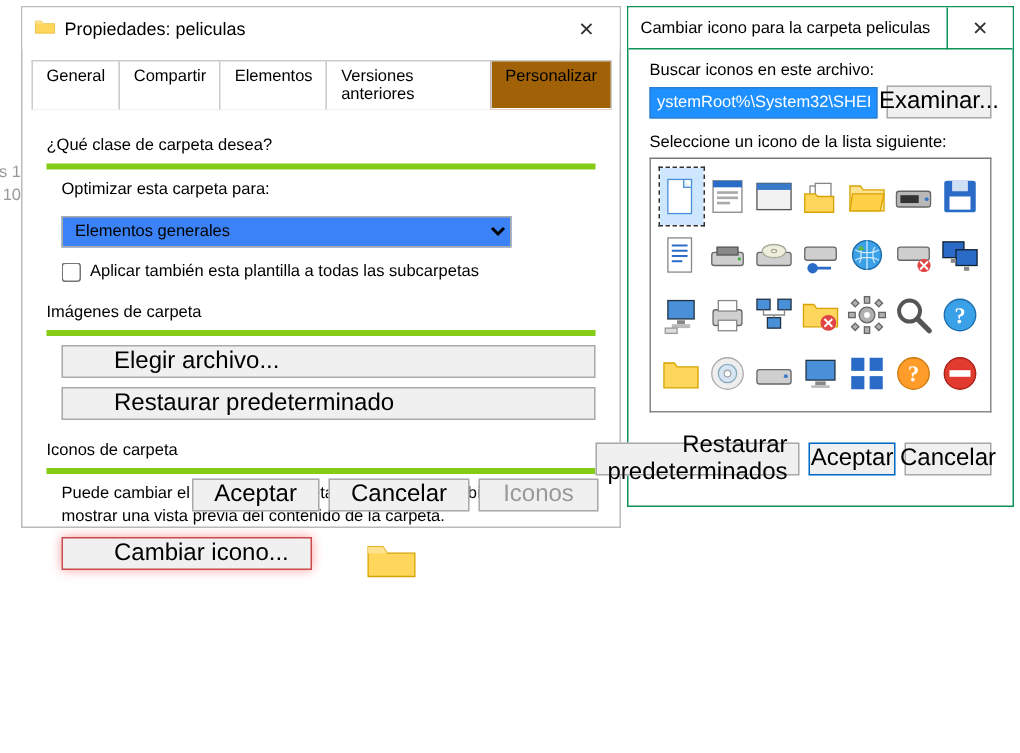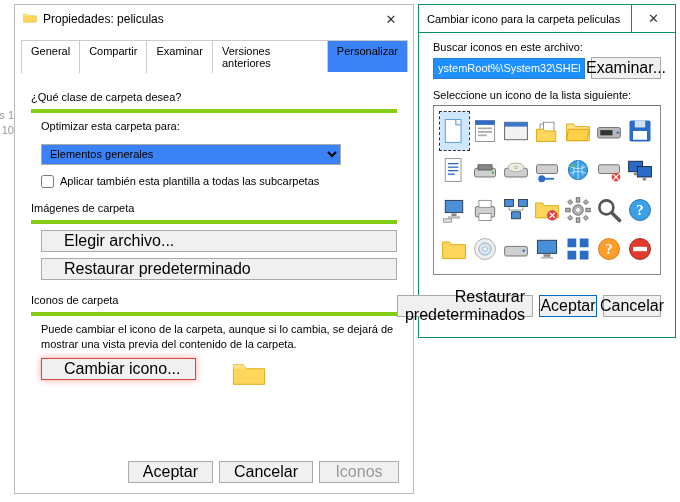--- a/index.html
+++ b/index.html
@@ -57,21 +57,21 @@
     padding: 4px 9px;
     border: 1px solid #ccc;
     border-bottom: none;
     background: #fff;
     margin-right: -1px;
     font-size: 11px;
     position: relative;
     top: 1px;
   }
   .tab.active {
-    background: #3b82f6;
+    background: #a16207;
     border-bottom: 1px solid #fff;
     z-index: 2;
   }
   .tab:not(.active) {
     background: #fff;
     color: #000;
   }
   .pane {
     padding: 8px 16px;
   }
@@ -117,21 +117,21 @@
     display: inline-flex;
     align-items: center;
     justify-content: center;
     height: 22px;
     padding: 0 14px;
     border: 1px solid #aaa;
     background: #f0f0f0;
     font-size: 16px;
     min-width: 80px;
   }
-  .btn.wide { min-width: 155px; justify-content: flex-start; padding-left: 22px;}
+  .btn.wide { min-width: 155px; justify-content: flex-start; padding-left: 34px;}
   .btn.highlight {
     border: 1px solid #cc4a4a;
     box-shadow: 0 0 7px rgba(255,40,40,0.45);
   }
   .btn.disabled {
     color: #999;
   }
   .bottom-bar {
     position: absolute;
     bottom: 10px;
@@ -213,39 +213,39 @@
   .btn.default { border:1px solid #0068c6; }
 </style>
 </head>
 <body>
 
 <div class="side-text">
   <div>ws 1</div>
   <div>10</div>
 </div>
 
-<div class="window" style="left:14px; top:4px; width:400px; height:490px;">
+<div class="window" style="left:14px; top:4px; width:400px; height:348px;">
   <div class="titlebar">
     <span>
       <svg class="folder-icon" viewBox="0 0 24 18">
           <path d="M1 3h7l2 3h13v11H1z" fill="#ffd65c" stroke="#d8a300" stroke-width="0.6"></path>
           <path d="M1 3h7l2 3H1z" fill="#ffdf85"></path>
         </svg>
     </span>
     <span>Propiedades: peliculas</span>
     <span class="title-spacer"></span>
     <div class="close">
       <span>✕</span>
     </div>
   </div>
 
   <div class="tabs">
     <div class="tab">General</div>
     <div class="tab">Compartir</div>
-    <div class="tab">Examinar</div>
+    <div class="tab">Elementos</div>
     <div class="tab">Versiones anteriores</div>
     <div class="tab active">Personalizar</div>
   </div>
 
   <div class="pane">
     <div class="group">
       <div class="group-label">¿Qué clase de carpeta desea?</div>
       <div class="group-box indent">
         <div class="desc">Optimizar esta carpeta para:</div>
         <select class="combo">

